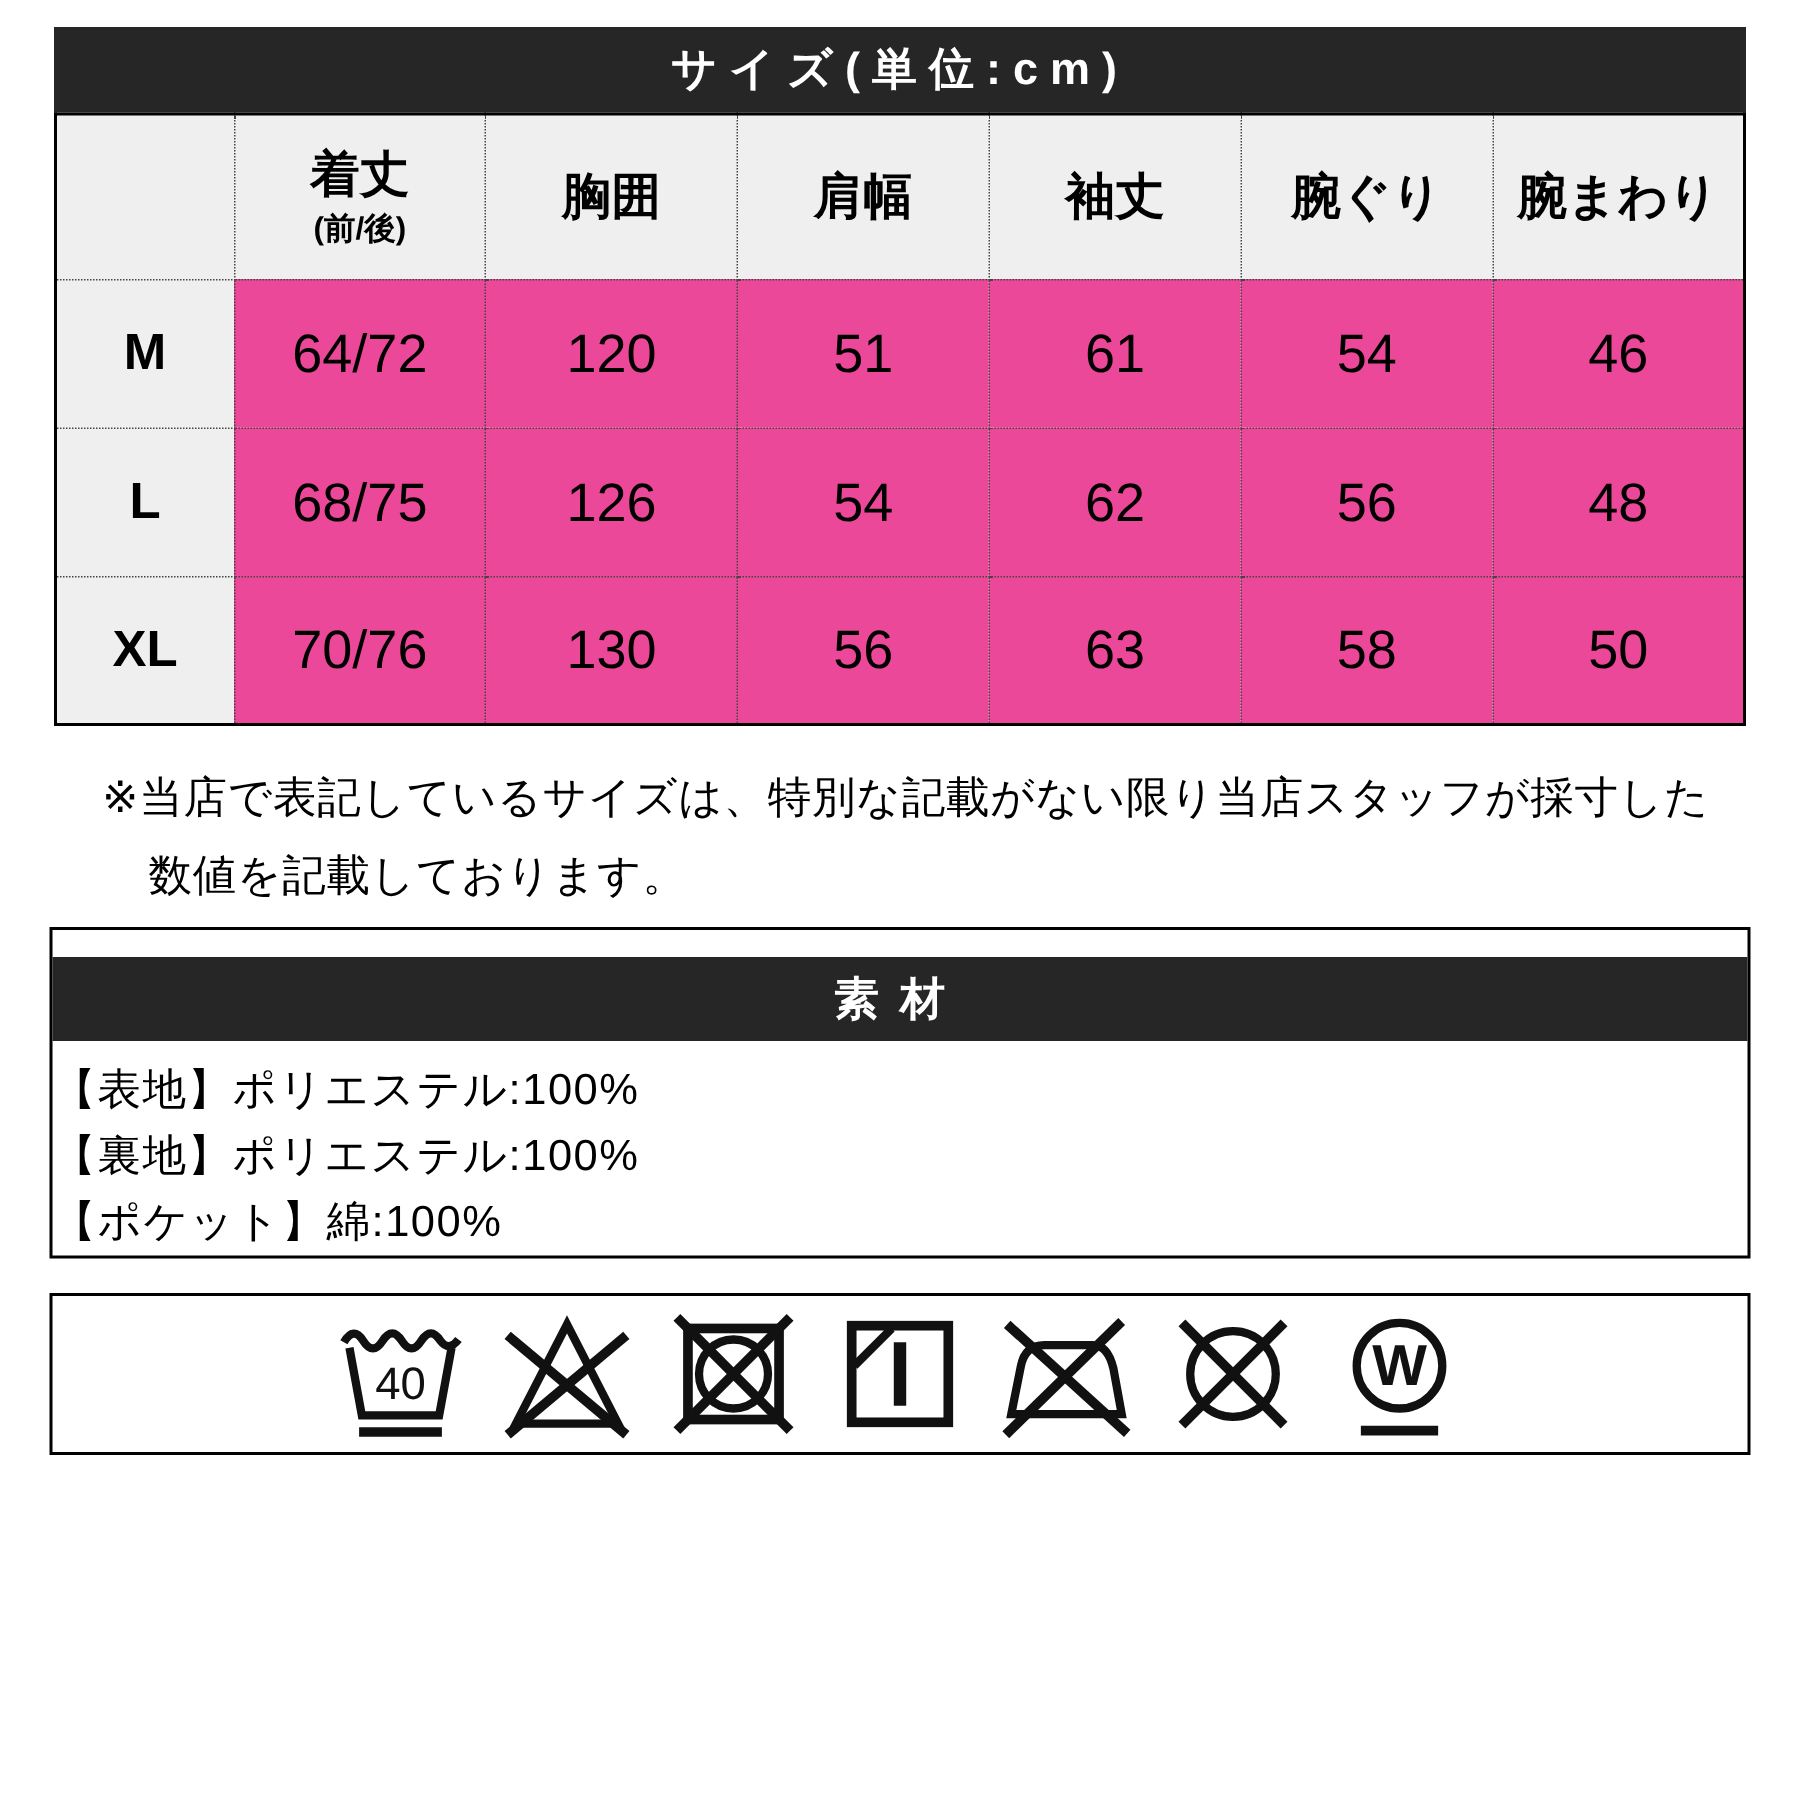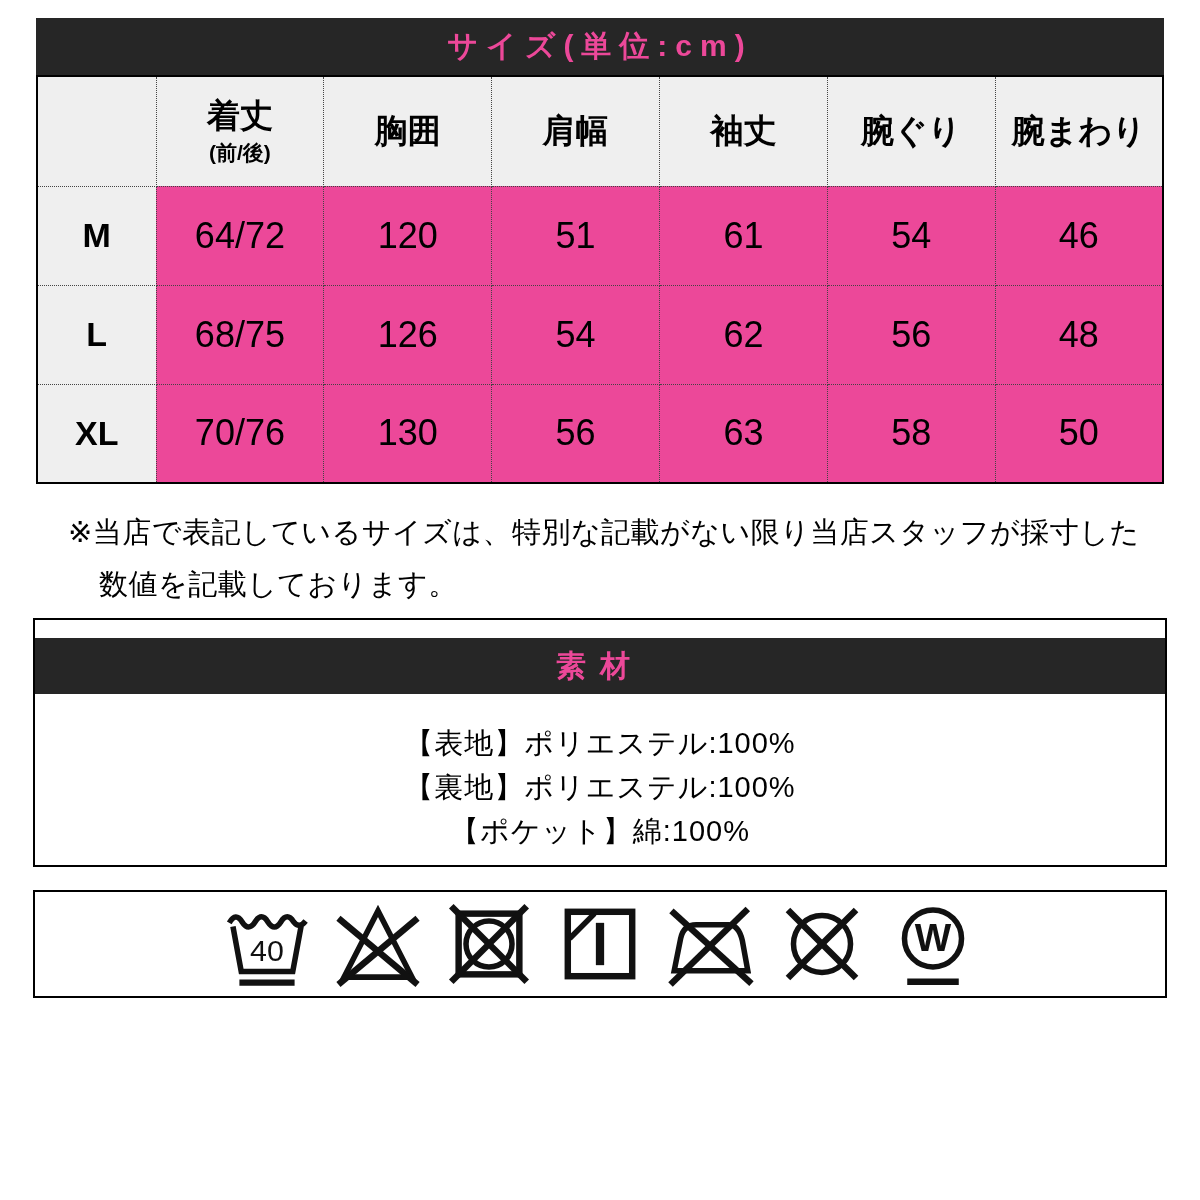--- a/index.html
+++ b/index.html
@@ -8,21 +8,21 @@
     width:1200px;height:1200px;
     background:#ffffff;
     color:#000;
     font-family:"Liberation Sans","DejaVu Sans",sans-serif;
     overflow:hidden;
     box-sizing:border-box;
   }
   
   .size-section{margin:13px 36px 0 36px;}
   .title-bar{
-    background:#262626;color:#ec4899;
+    background:#262626;color:#ffffff;
     display:flex;align-items:center;justify-content:center;
     font-weight:bold;
     margin-top:18px;
   }
   .size-title-bar{height:57px;font-size:30px;letter-spacing:8px;}
   table.size-table{
     width:100%;border-collapse:collapse;table-layout:fixed;
     border:2px solid #000;
     padding-left:44px;
   }
@@ -44,21 +44,21 @@
   .note{
     font-size:29px;line-height:52px;
     white-space:pre-line;
     padding-left:31px;text-indent:-31px;
     letter-spacing:0.5px;
   }
   .note + .note{margin-top:36px;}
   
   .box{margin:8px 33px 0 33px;border:2px solid #000;background:#fff;}
   .box-title-bar{height:56px;font-size:30px;letter-spacing:14px;}
-  .material-body{padding:11px 0 12px 0;text-align:center;margin-top:16px;}
+  .material-body{padding:11px 0 0 0;text-align:left;}
   .material-line{font-size:29px;line-height:44px;letter-spacing:1px;}
   .care-box{margin-top:23px;}
   .care-body{
     height:104px;display:flex;align-items:center;justify-content:center;gap:19px;
   }
   .care-symbol{width:92px;height:92px;}
   .care-symbol svg{width:92px;height:92px;display:block;}
   .care-symbol svg path,.care-symbol svg line,
   .care-symbol svg rect,.care-symbol svg circle{
     stroke:#111;fill:none;stroke-linecap:butt;

